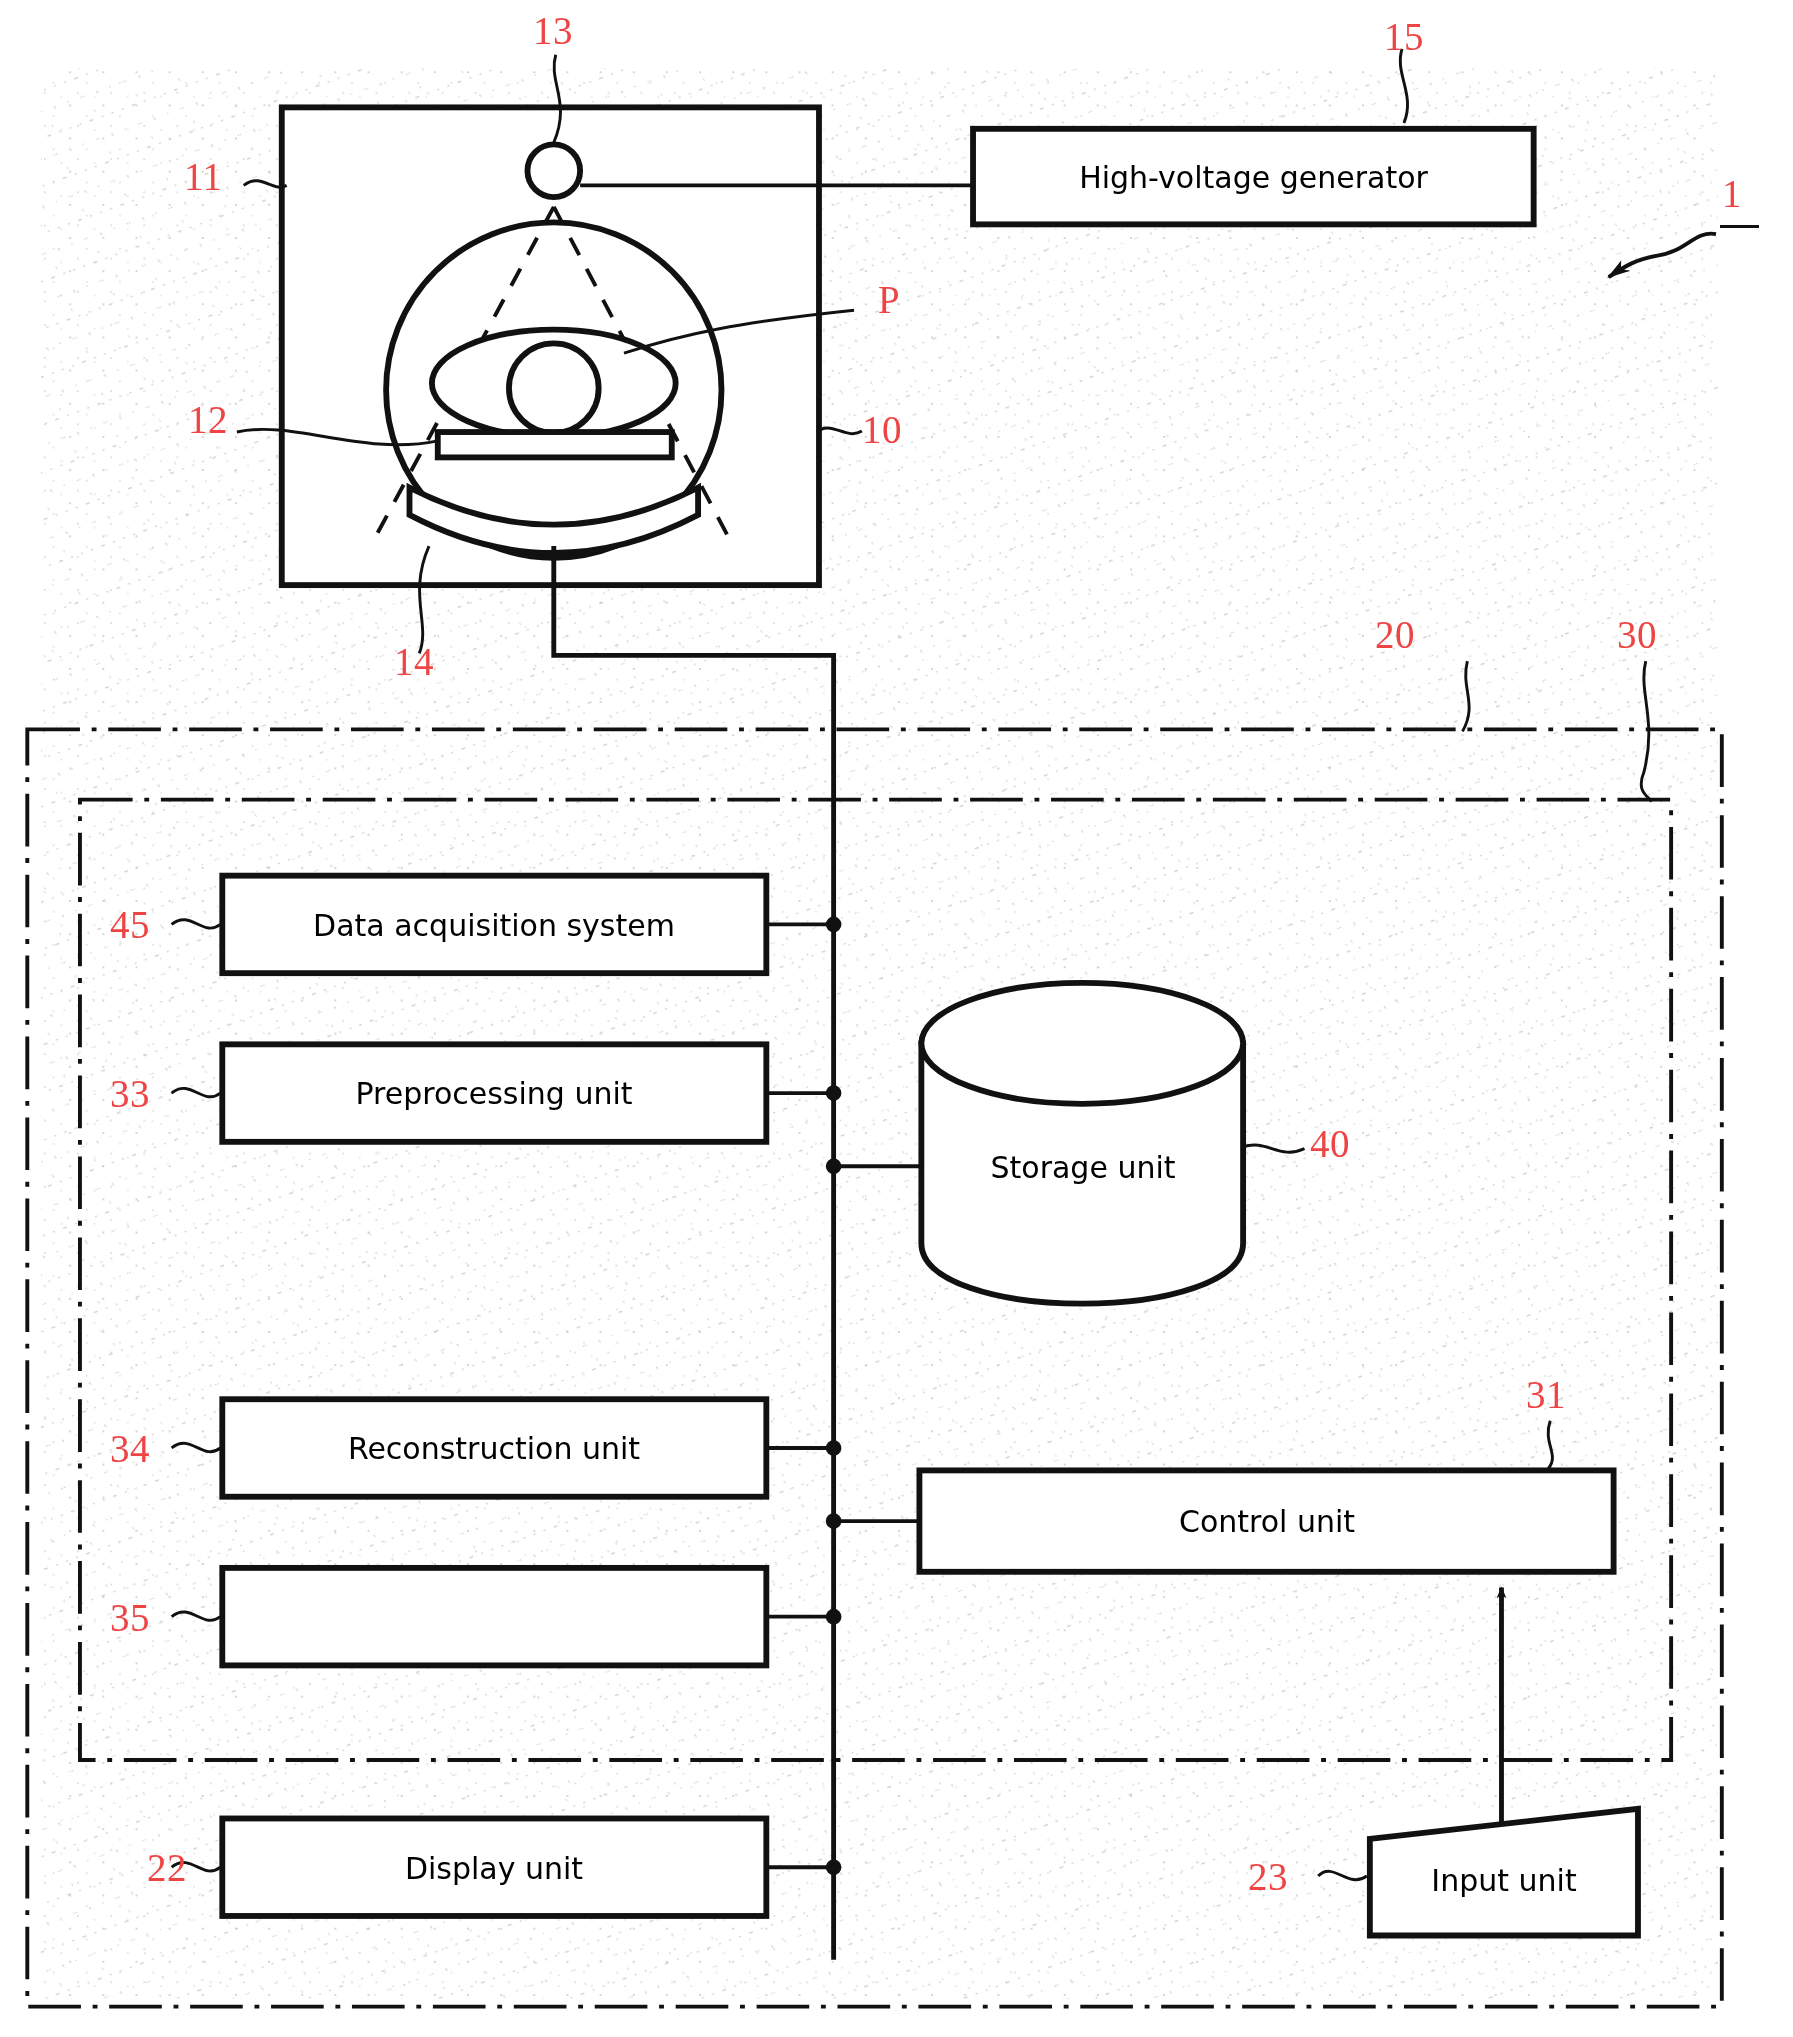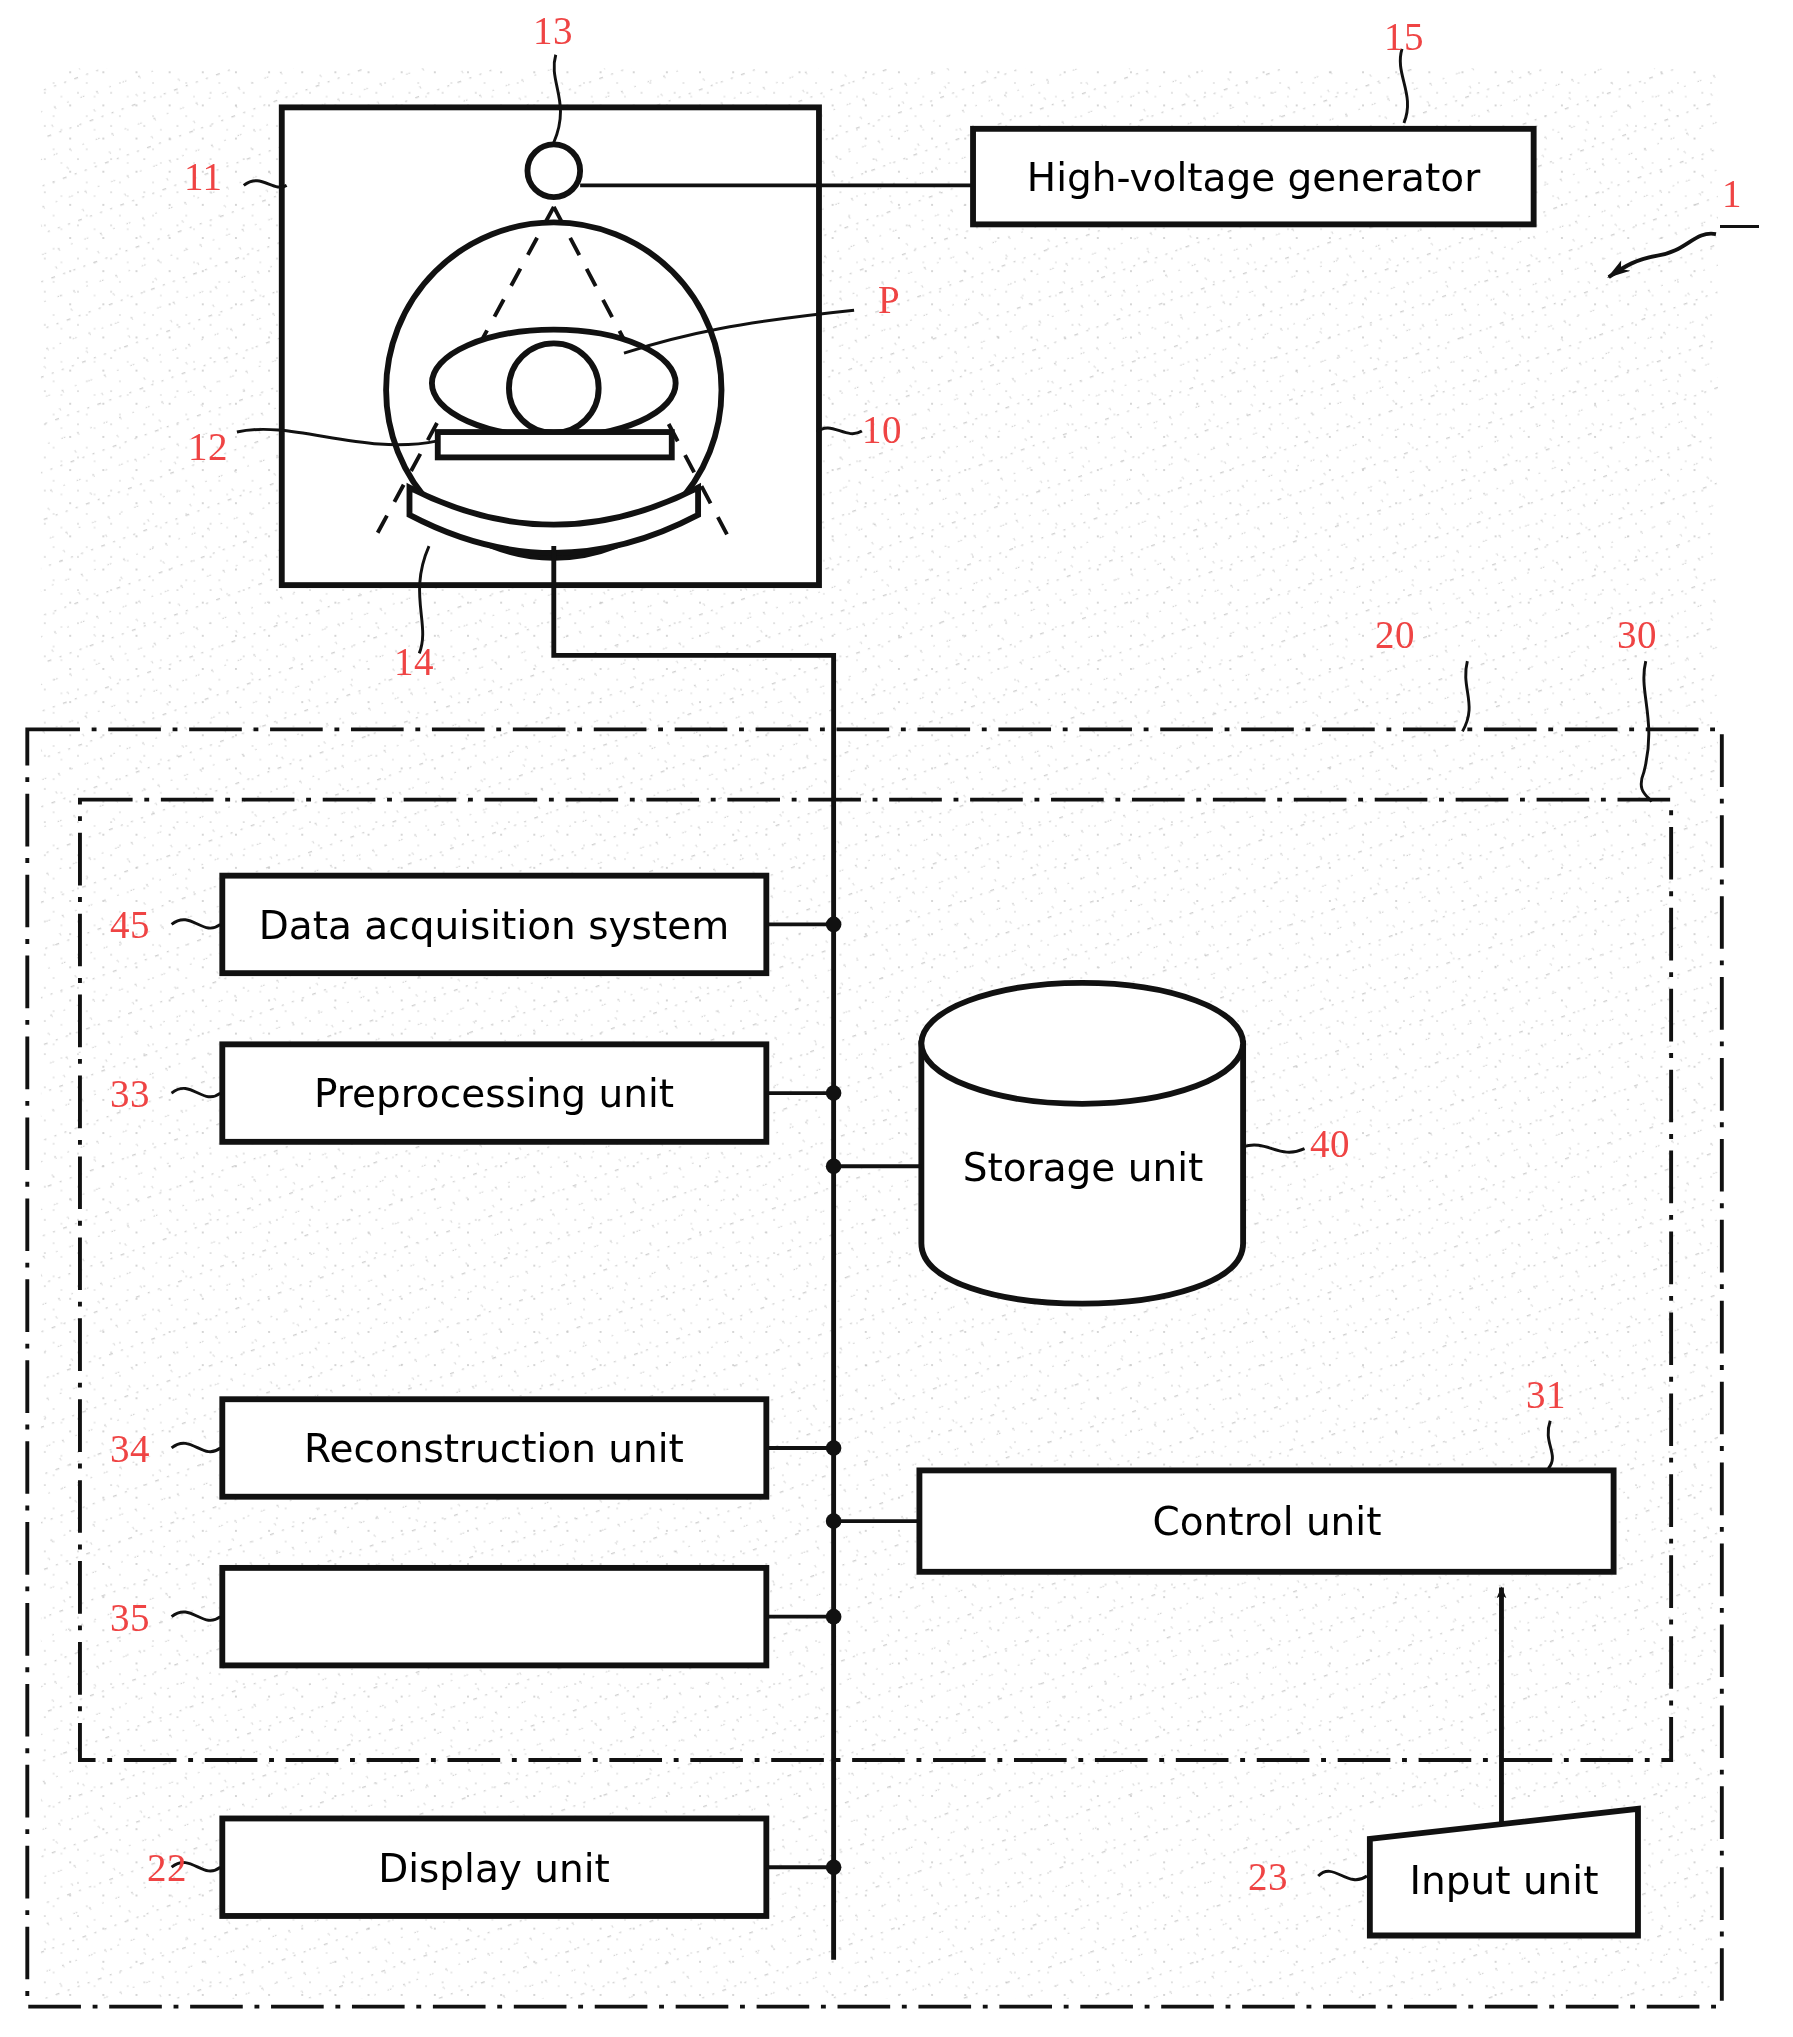--- a/index.html
+++ b/index.html
@@ -28,21 +28,21 @@
     font-family: Liberation Serif, serif;
     color: #ef4444;
     white-space: nowrap;
     letter-spacing: 0.5px;
   }
   .numlbl {
     font-size: 39px;
     font-weight: 400;
   }
   .boxlbl {
-    font-size: 39px;
+    font-size: 30px;
     text-align: center;
     font-weight: 400;
   }
   .boxwrap {
     position: absolute;
     display: flex;
     align-items: center;
     justify-content: center;
   }
   .under1 {
@@ -192,21 +192,21 @@
     </g>
 
     <g>
       <path d="M1405,1886 L1680,1855 L1680,1985 L1405,1985 Z" fill="#ffffff" stroke="#111111" stroke-width="6"></path>
       <path d="M1352,1924 C1368,1908 1382,1938 1402,1924" fill="none" stroke="#111" stroke-width="3"></path>
     </g>
   </svg>
 
   <div class="lbl numlbl" style="left:184px; top:154px;">11</div>
   <div class="lbl numlbl" style="left:533px; top:7.8px;">13</div>
-  <div class="lbl numlbl" style="left:188px; top:397px;margin-top:27px;">12</div>
+  <div class="lbl numlbl" style="left:188px; top:397px;">12</div>
   <div class="lbl numlbl" style="left:862px; top:407px;">10</div>
   <div class="lbl numlbl" style="left:394px; top:639px;">14</div>
   <div class="lbl numlbl" style="left:878px; top:277px;">P</div>
   <div class="lbl numlbl" style="left:1384px; top:13.7px;">15</div>
 
   <div class="lbl numlbl" style="left:1375px; top:612px;">20</div>
   <div class="lbl numlbl" style="left:1617px; top:612px;">30</div>
 
   <div class="lbl numlbl" style="left:110px; top:902px;">45</div>
   <div class="lbl numlbl" style="left:110px; top:1071px;">33</div>

